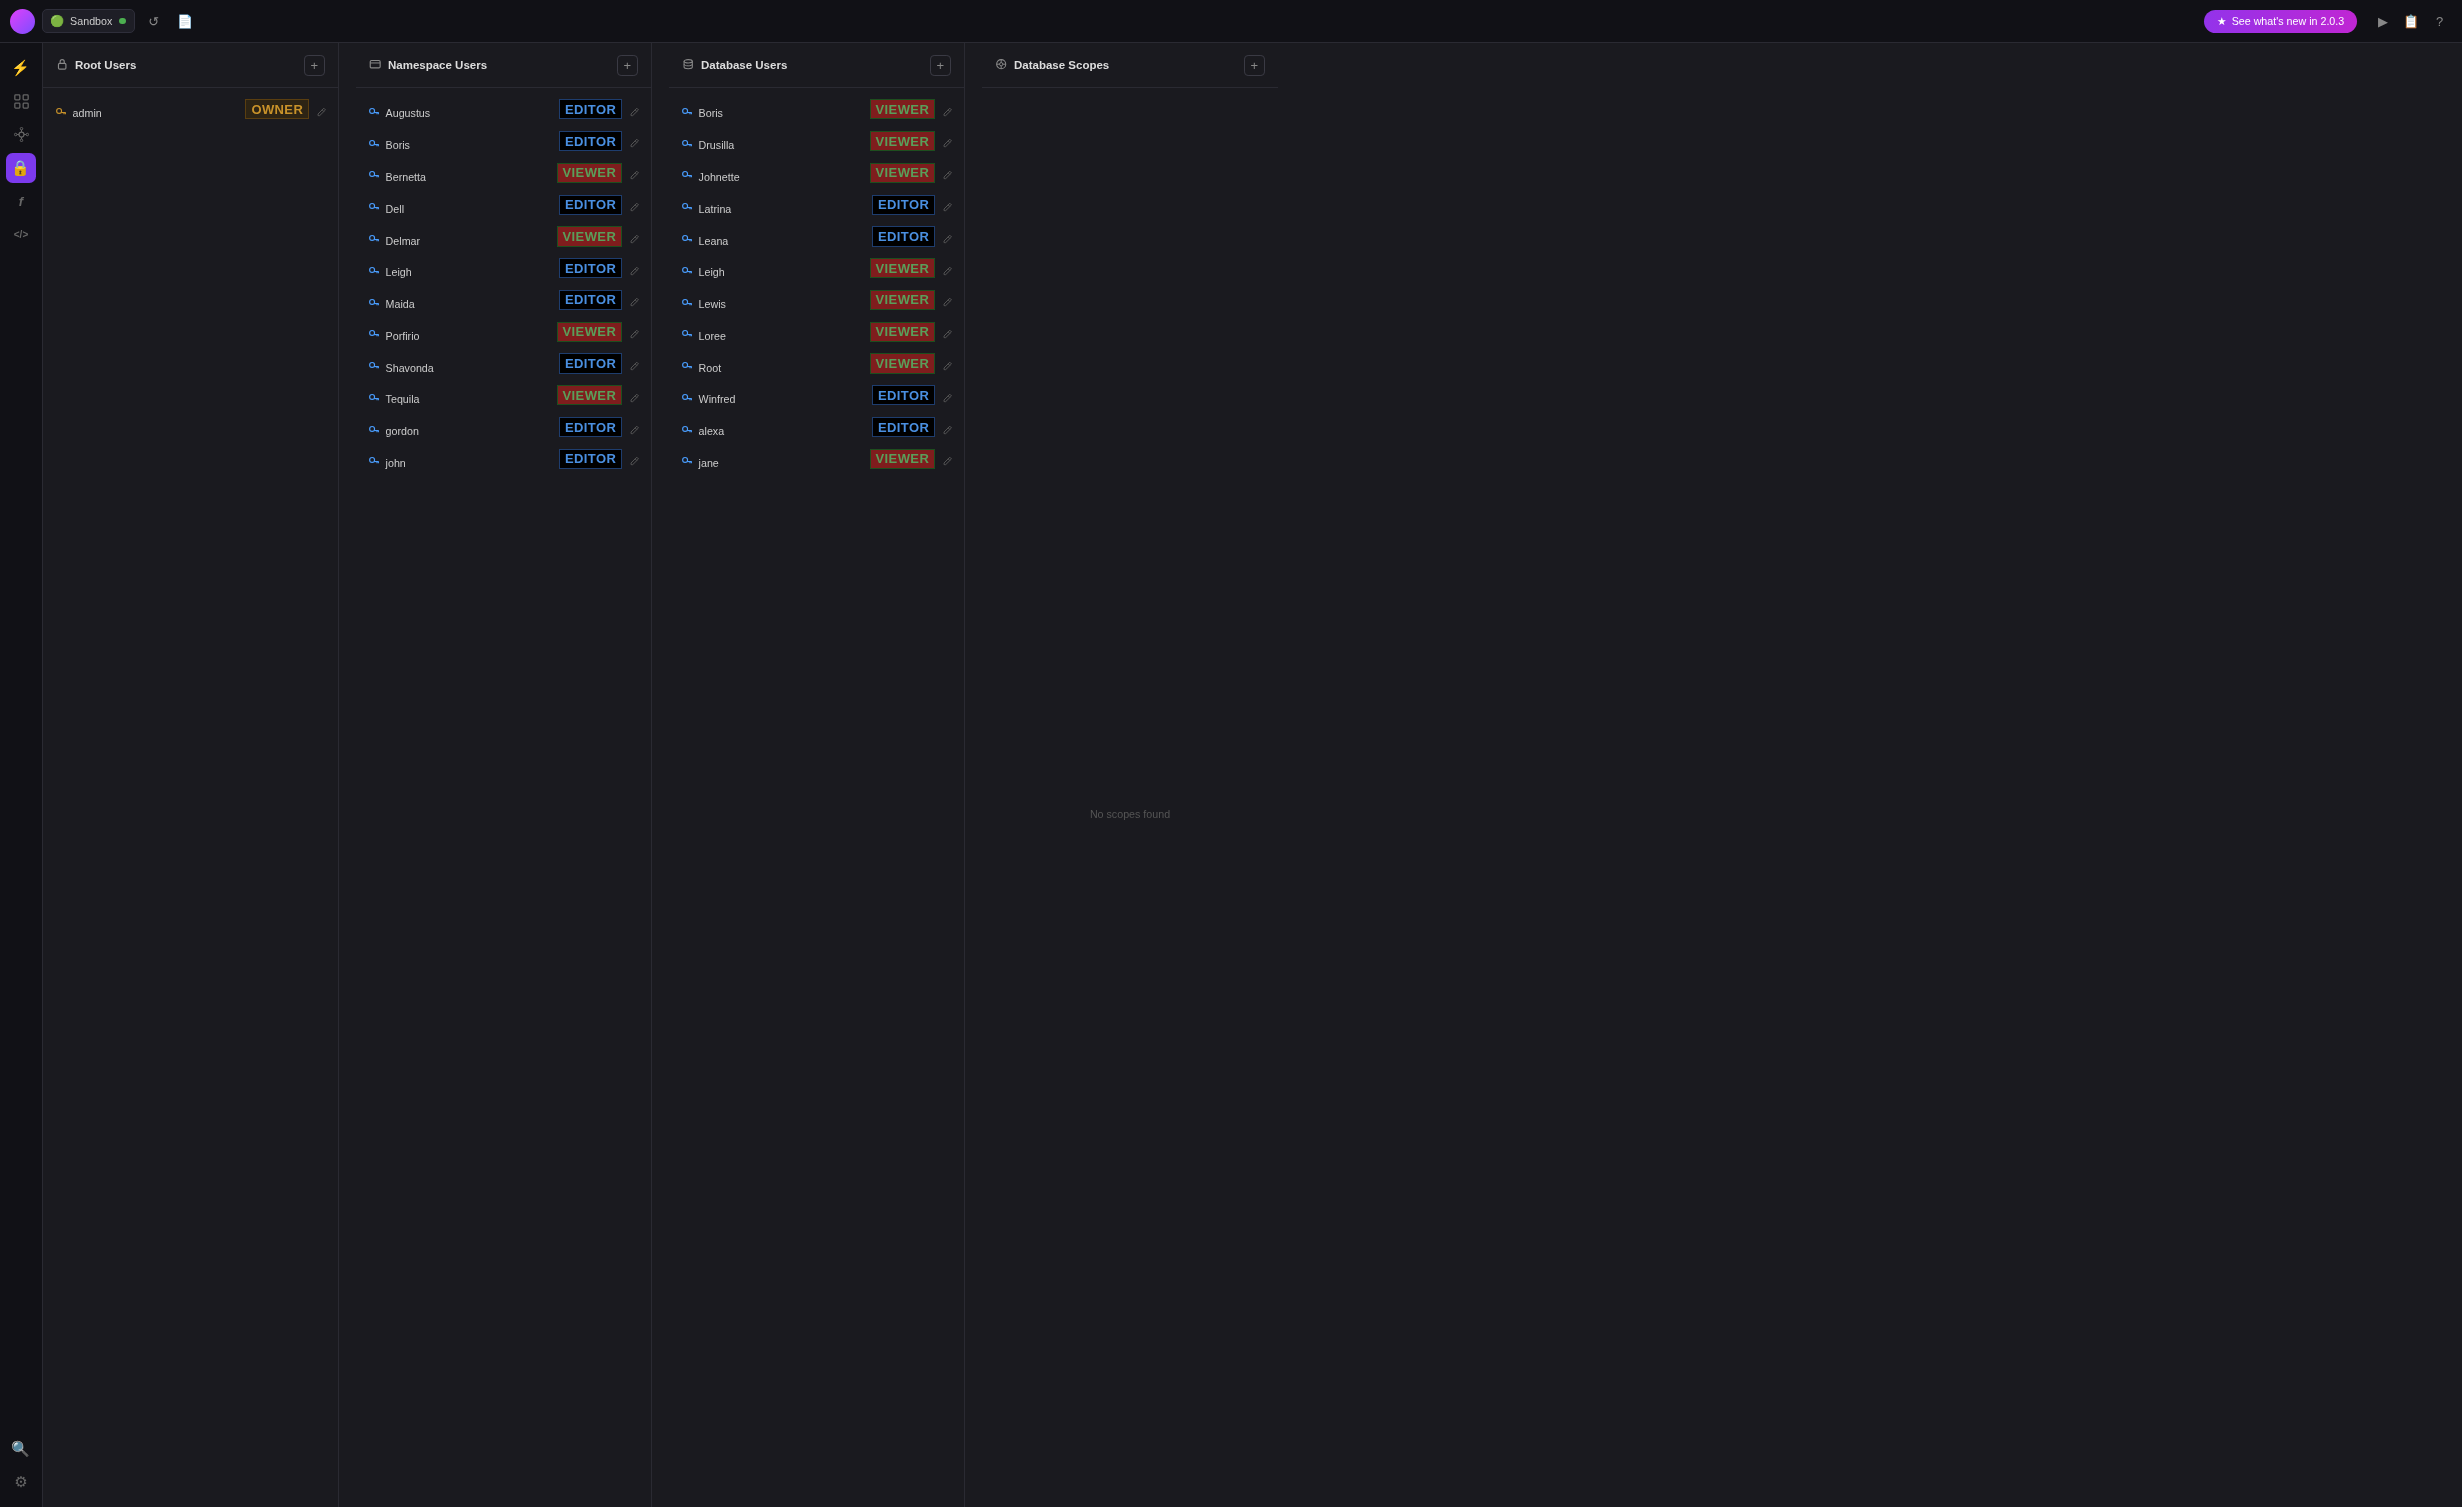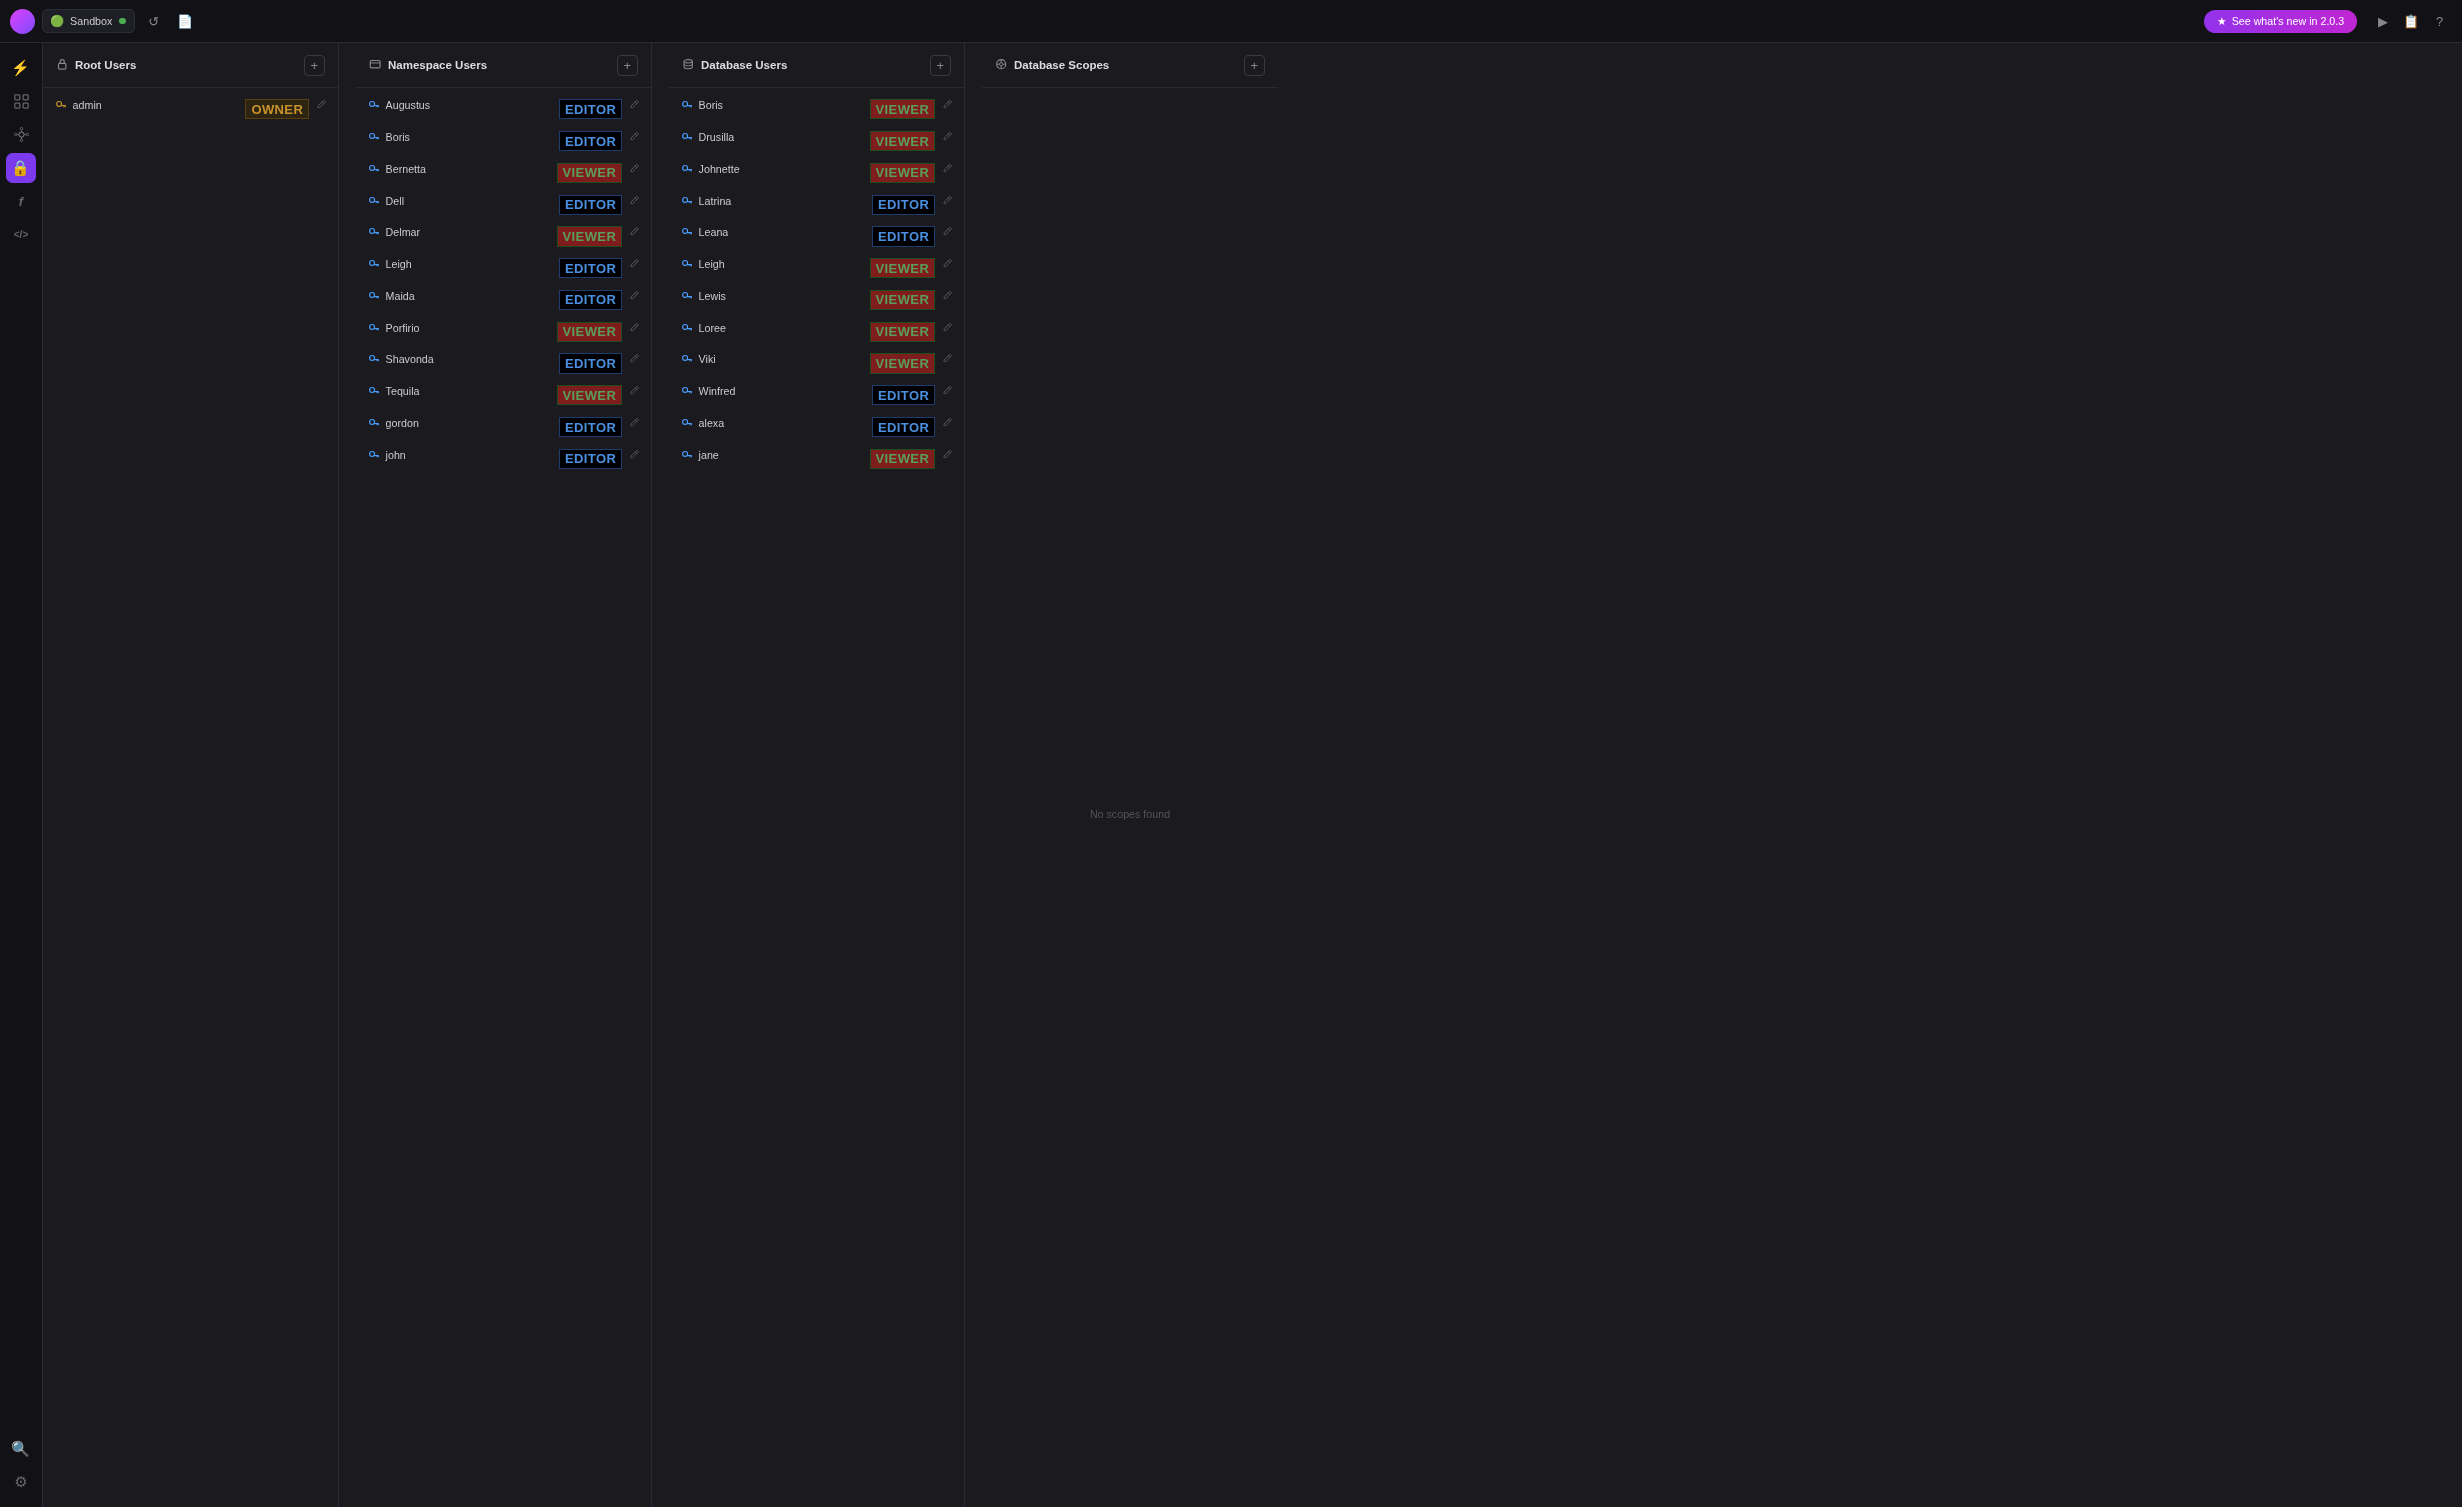--- a/index.html
+++ b/index.html
@@ -122,21 +122,21 @@
     }
 
     .panel-body {
       flex: 1;
       overflow-y: auto;
       padding: 5px 0;
     }
 
     
     .user-row {
-      display: flex; align-items: flex-start; gap: 6.6px;
+      display: flex; align-items: flex-end; gap: 6.6px;
       padding: 5.8px 11.5px;
       cursor: pointer;
     }
     .user-icon { font-size: 11.5px; color: #4a9eff; flex-shrink: 0; }
     .user-name { flex: 1; font-size: 10.7px; color: #ccc; }
     .role-badge {
       font-size: 13px; font-weight: 700; padding: 1.6px 5px; border-radius: 0;
       letter-spacing: 0.4px;
       margin-left: 33px;
     }
@@ -543,21 +543,21 @@
                 <line x1="7.5" y1="3.5" x2="9.5" y2="5.5" stroke="#555" stroke-width="1.2"></line>
               </svg></span>
           </div>
           <div class="user-row">
             <span class="user-icon"><svg width="11.5" height="11.5" viewBox="0 0 14 14" fill="none">
                 <circle cx="5" cy="6" r="3" stroke="#4a9eff" stroke-width="1.4"></circle>
                 <line x1="7.5" y1="8" x2="13" y2="8" stroke="#4a9eff" stroke-width="1.4"></line>
                 <line x1="11" y1="8" x2="11" y2="10" stroke="#4a9eff" stroke-width="1.4"></line>
                 <line x1="13" y1="8" x2="13" y2="10" stroke="#4a9eff" stroke-width="1.4"></line>
               </svg></span>
-            <span class="user-name">Viki</span>
+            <span class="user-name">Root</span>
             <span class="role-badge role-viewer">VIEWER</span>
             <span class="edit-icon"><svg width="10.7" height="10.7" viewBox="0 0 13 13" fill="none">
                 <path d="M9.5 1.5l2 2-7 7H2.5v-2l7-7z" stroke="#555" stroke-width="1.2" stroke-linejoin="round"></path>
                 <line x1="7.5" y1="3.5" x2="9.5" y2="5.5" stroke="#555" stroke-width="1.2"></line>
               </svg></span>
           </div>
           <div class="user-row">
             <span class="user-icon"><svg width="11.5" height="11.5" viewBox="0 0 14 14" fill="none">
                 <circle cx="5" cy="6" r="3" stroke="#4a9eff" stroke-width="1.4"></circle>
                 <line x1="7.5" y1="8" x2="13" y2="8" stroke="#4a9eff" stroke-width="1.4"></line>

